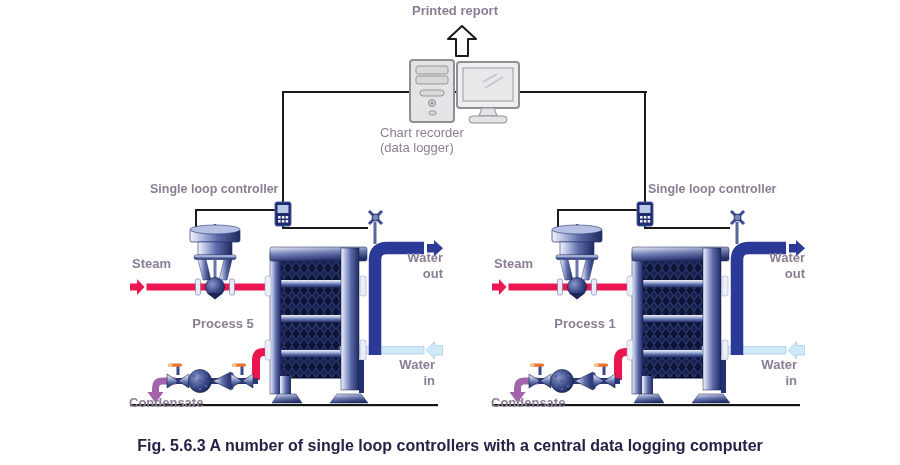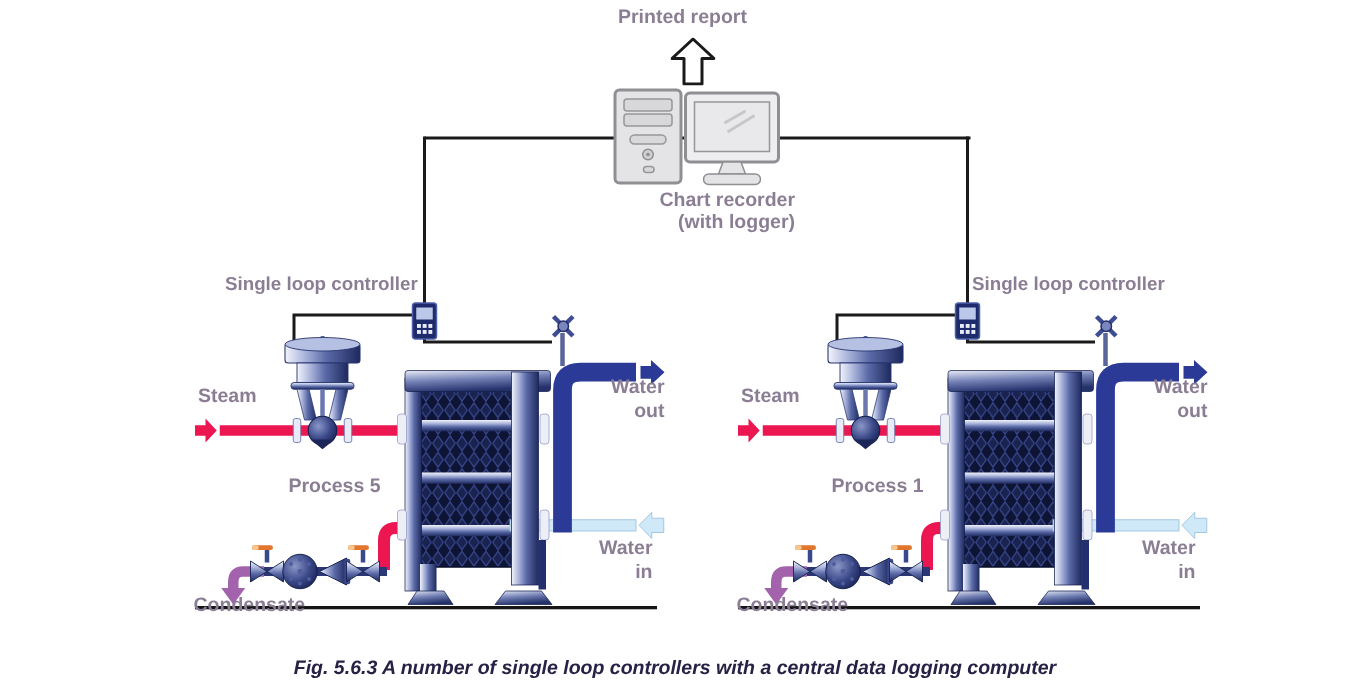--- a/index.html
+++ b/index.html
@@ -4,38 +4,38 @@
 <style>
   html,body{margin:0;padding:0;background:#fff;}
   #canvas{position:relative;width:900px;height:465px;background:#fff;overflow:hidden;
           font-family:"Liberation Sans",sans-serif;border-radius:30px;}
   .lbl{position:absolute;font-weight:bold;font-size:13px;color:var(--label-mauve);z-index:3;}
   .wire-div{position:absolute;background:var(--wire-black);z-index:1;}
   
   .printed-report{left:375px;top:3px;width:160px;text-align:center;}
   .up-arrow-svg{position:absolute;left:447px;top:25px;z-index:2;}
   .computer-svg{position:absolute;left:405px;top:56px;z-index:2;}
-  .chart-recorder{position:absolute;left:380px;top:125px;width:150px;text-align:right;
-                  font-weight:bold;font-size:13px;color:var(--label-mauve);line-height:15px;z-index:3;}
+  .chart-recorder{position:absolute;left:380px;top:125px;width:150px;text-align:left;
+                  font-weight:normal;font-size:13px;color:var(--label-mauve);line-height:15px;z-index:3;}
   
   .unit{position:absolute;top:180px;width:340px;height:250px;text-decoration:underline;}
   #units .unit:nth-of-type(1){left:128px;}
   #units .unit:nth-of-type(2){left:490px;}
   .unit-art{position:absolute;left:0;top:0;z-index:1;}
   .slc-label{top:2px;white-space:nowrap;font-size:12.5px;}
   #units .unit:nth-of-type(1) .slc-label{left:22px;}
   #units .unit:nth-of-type(2) .slc-label{left:158px;}
   .steam-label{left:4px;top:76px;}
   .process-label{left:53px;top:136px;width:84px;text-align:center;}
   .water-out-label{left:252px;top:70px;width:63px;text-align:right;line-height:16px;}
   .water-in-label{left:250px;top:177px;width:57px;text-align:right;line-height:16px;}
   .condensate-label{left:1px;top:215px;}
   
   .caption{position:absolute;left:0;top:437px;width:900px;text-align:center;
-           font-weight:bold;font-size:13px;color:var(--caption-navy);font-style:italic;}
+           font-weight:bold;font-size:16px;color:var(--caption-navy);}
   
   .wire{stroke:var(--wire-black);stroke-width:2;fill:none;}
   .fill-steam{fill:var(--steam-red);}
   .stroke-steam{stroke:var(--steam-red);fill:none;}
   .fill-wout{fill:var(--waterout-blue);}
   .stroke-wout{stroke:var(--waterout-blue);fill:none;}
   .fill-win{fill:var(--waterin-blue);stroke:#9cc3dd;stroke-width:.6;}
   .fill-cond{fill:var(--condensate-purple);}
   .stroke-cond{stroke:var(--condensate-purple);fill:none;}
 </style>
@@ -99,21 +99,21 @@
       <rect x="52" y="6" width="62" height="46" rx="3" fill="#eeeef0" stroke="#8f8f94" stroke-width="2"></rect>
       <rect x="58" y="12" width="50" height="33" fill="#e9e9ec" stroke="#97979b"></rect>
       <path d="M78,26 L92,18 M80,32 L98,21" stroke="#c6c6cb" stroke-width="2" fill="none"></path>
       <polygon points="77,52 89,52 92,60 74,60" fill="#e4e4e6" stroke="#8f8f94"></polygon>
       <rect x="64" y="60" width="38" height="7" rx="3.5" fill="#e4e4e6" stroke="#8f8f94"></rect>
     </g>
   </svg>
 
   <div class="chart-recorder">
     <div>Chart recorder</div>
-    <div>(with logger)</div>
+    <div>(data logger)</div>
   </div>
 
   <div id="units">
   <div class="unit">
     <svg class="unit-art" width="340" height="250" viewBox="0 0 340 250">
 
       <path class="wire" d="M147,30 H68 V56"></path>
       <path class="wire" d="M155,44 V48 H240"></path>
 
       <polygon class="fill-steam" points="2,103.5 9,103.5 9,99 16.5,107 9,115 9,110.5 2,110.5"></polygon>

